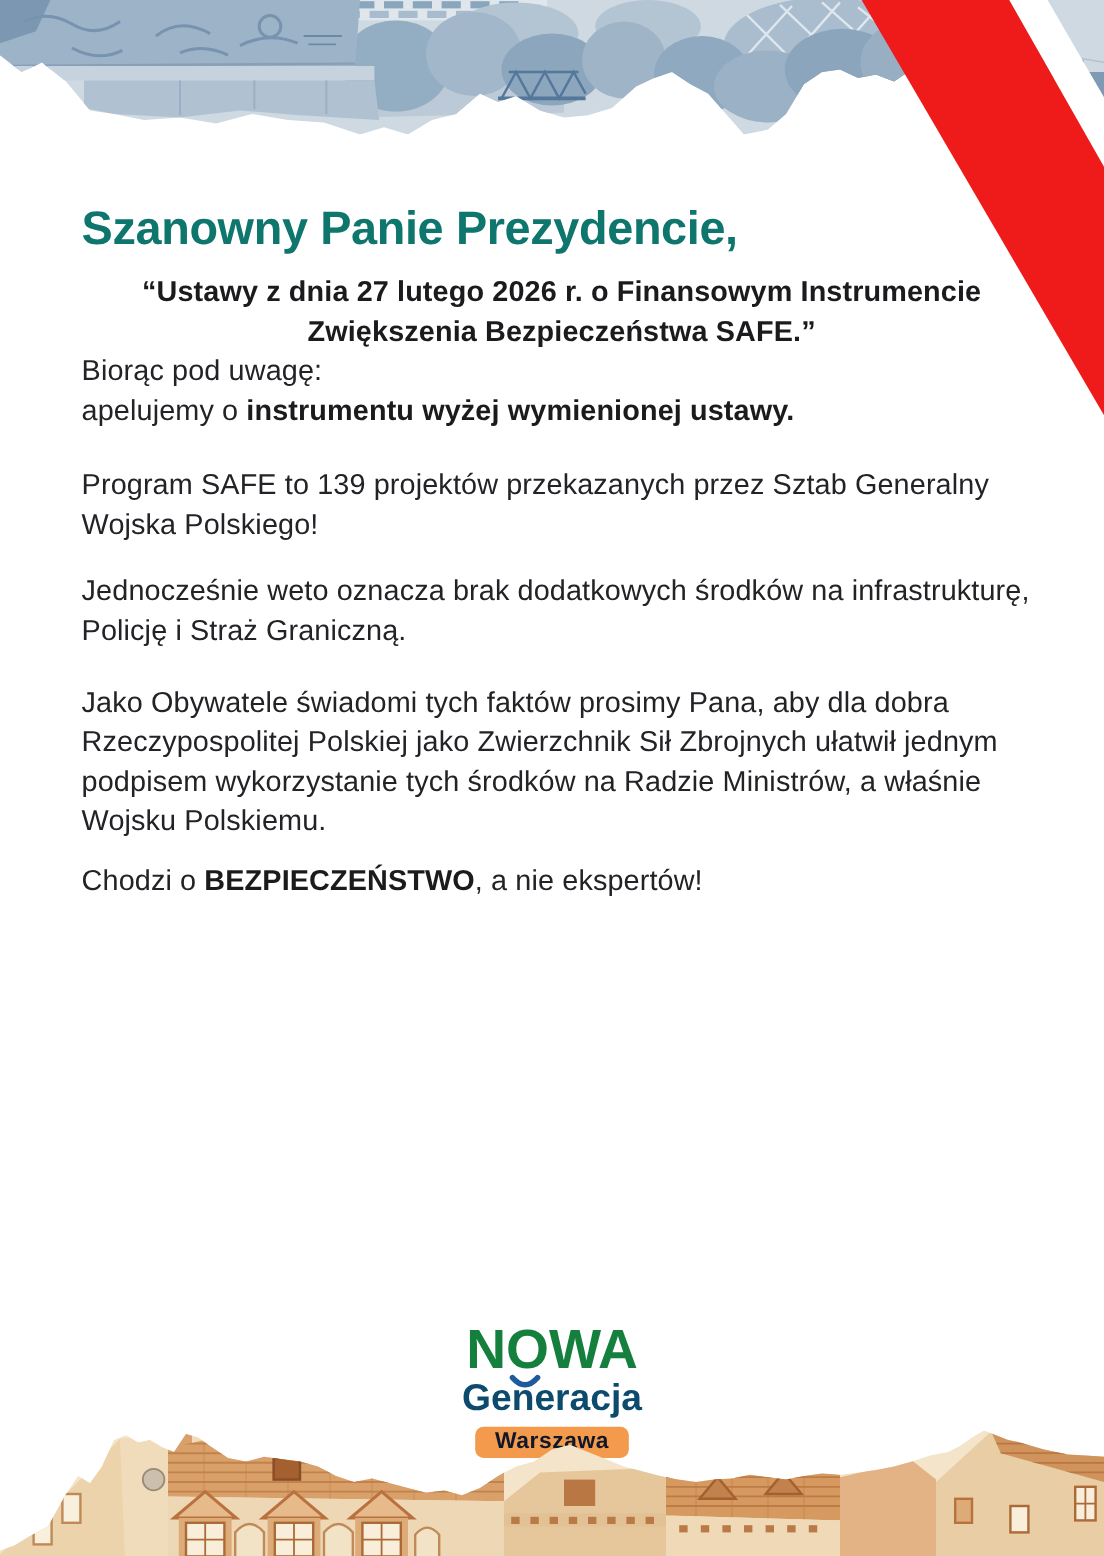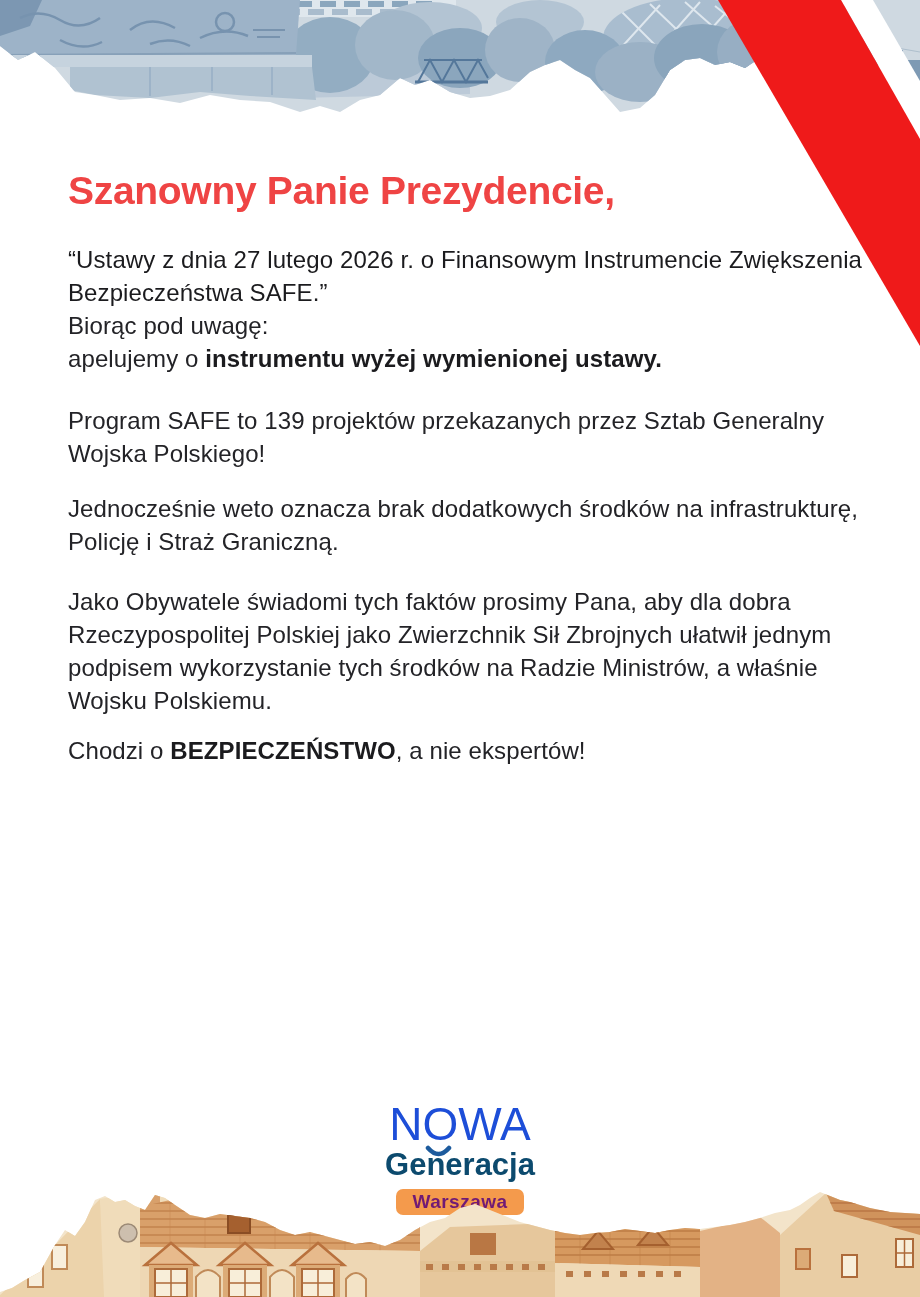--- a/index.html
+++ b/index.html
@@ -5,41 +5,41 @@
   html,body{margin:0;padding:0;background:#ffffff;}
   .page{
     position:relative;width:920px;height:1297px;overflow:hidden;background:#ffffff;
     font-family:"Liberation Sans",sans-serif;
   }
   .hero,.footer{position:absolute;left:0;pointer-events:none;}
   .hero{top:0;}
   .footer{bottom:0;}
   .content{position:absolute;left:68px;top:170px;width:800px;color:#232327;}
   .content h1{
-    font-size:39px;line-height:1.1;margin:0 0 30px 0;letter-spacing:-0.3px;
-    font-weight:bold;color:#ef4444;
+    font-size:39px;line-height:1.1;margin:0 0 14px 0;letter-spacing:-0.3px;
+    font-weight:bold;color:#0f766e;
   }
   .content p{font-size:24px;line-height:33px;margin:0;letter-spacing:0.1px;}
   .content strong{font-weight:bold;color:#1b1b1e;}
-  .law{margin-top:26px;font-weight:normal;color:#1b1b1e;}
+  .law{margin-top:26px;font-weight:bold;color:#1b1b1e;text-align:center;}
   ul.args{margin:0;padding-left:40px;}
   ul.args li{font-size:24px;line-height:33px;letter-spacing:0.1px;}
   .gap-xl{margin-top:29px !important;}
   .gap-md{margin-top:22px !important;}
   .gap-lg{margin-top:27px !important;}
   .gap-sm{margin-top:17px !important;}
   .logo{position:absolute;top:1101px;left:0;width:100%;text-align:center;line-height:1;}
   .logo-nowa{
-    position:relative;display:inline-block;font-size:46px;font-weight:normal;
-    color:#1d4ed8;line-height:1;letter-spacing:0px;
+    position:relative;display:inline-block;font-size:46px;font-weight:bold;
+    color:#15803d;line-height:1;letter-spacing:0px;
   }
   .smile{position:absolute;left:36px;top:20px;width:27px;height:15px;}
   .logo-gen{font-size:31px;font-weight:bold;color:#0c4a6e;margin-top:2px;line-height:1.05;}
   .badge{
-    display:inline-block;margin-top:7px;background:#f49a4c;color:#701a75;
+    display:inline-block;margin-top:7px;background:#f49a4c;color:#0f172a;
     font-weight:bold;font-size:19px;padding:3px 16px 4px 16px;border-radius:7px;letter-spacing:0.5px;
   }
 </style>
 </head>
 <body>
 
 <div class="page">
 
   <svg class="hero" width="920" height="350" viewBox="0 0 920 350">
     <defs>

